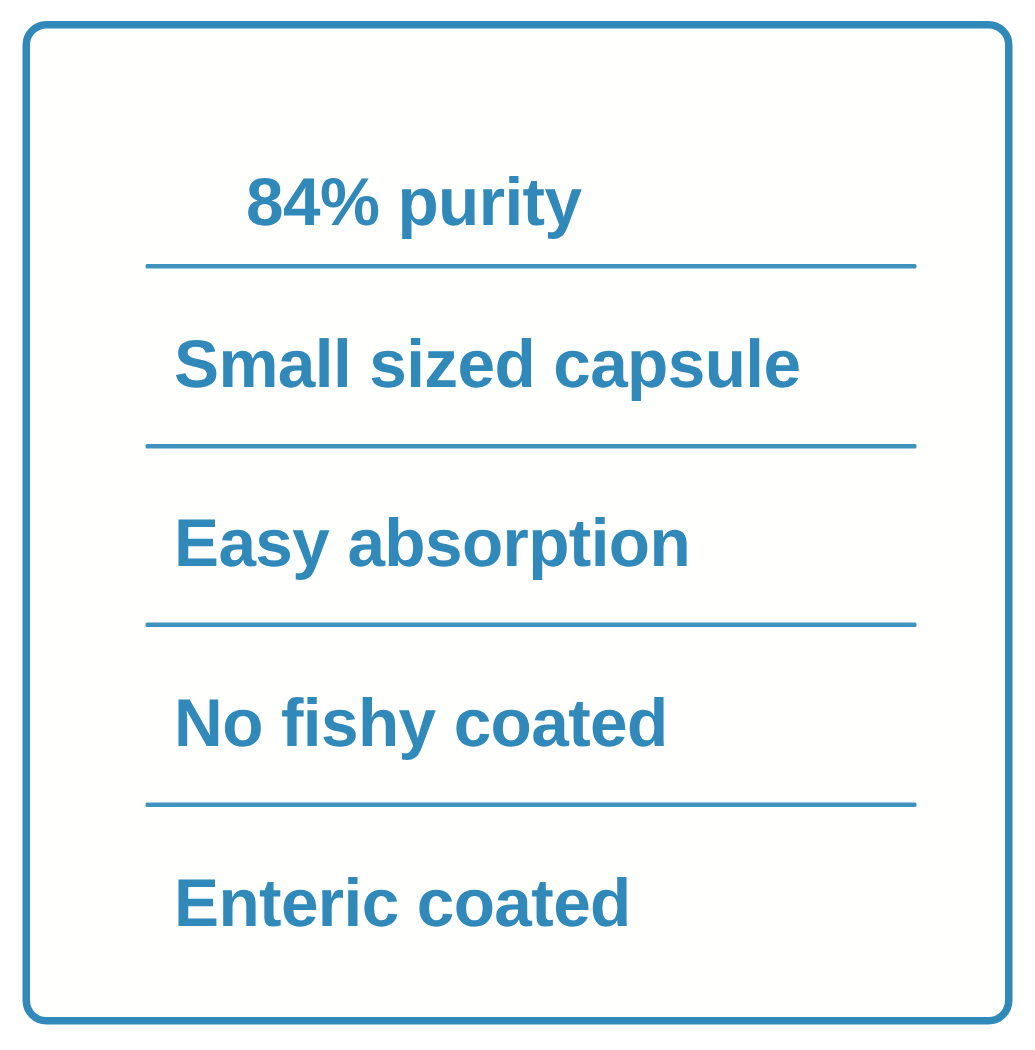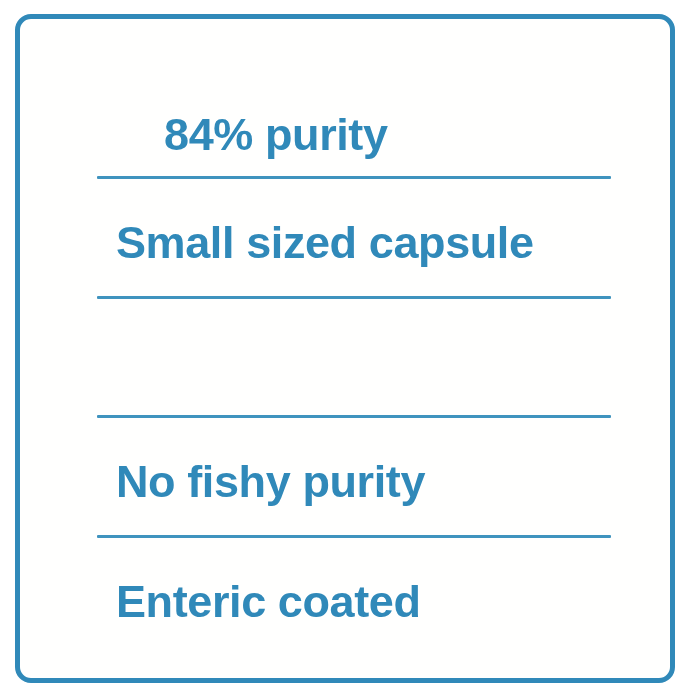--- a/index.html
+++ b/index.html
@@ -86,23 +86,26 @@
   <ul class="feature-list">
 
     <li class="feature-item item-0">
       <span class="feature-label">84% purity</span>
     </li>
 
     <li class="feature-item item-1">
       <span class="feature-label">Small sized capsule</span>
     </li>
 
+    <li class="feature-item item-2">
+      <span class="feature-label">Easy absorption</span>
+    </li>
 
     <li class="feature-item item-3">
-      <span class="feature-label">No fishy purity</span>
+      <span class="feature-label">No fishy coated</span>
     </li>
 
     <li class="feature-item item-4">
       <span class="feature-label">Enteric coated</span>
     </li>
 
   </ul>
 
   <div class="feature-divider div-0"></div>
   <div class="feature-divider div-1"></div>

